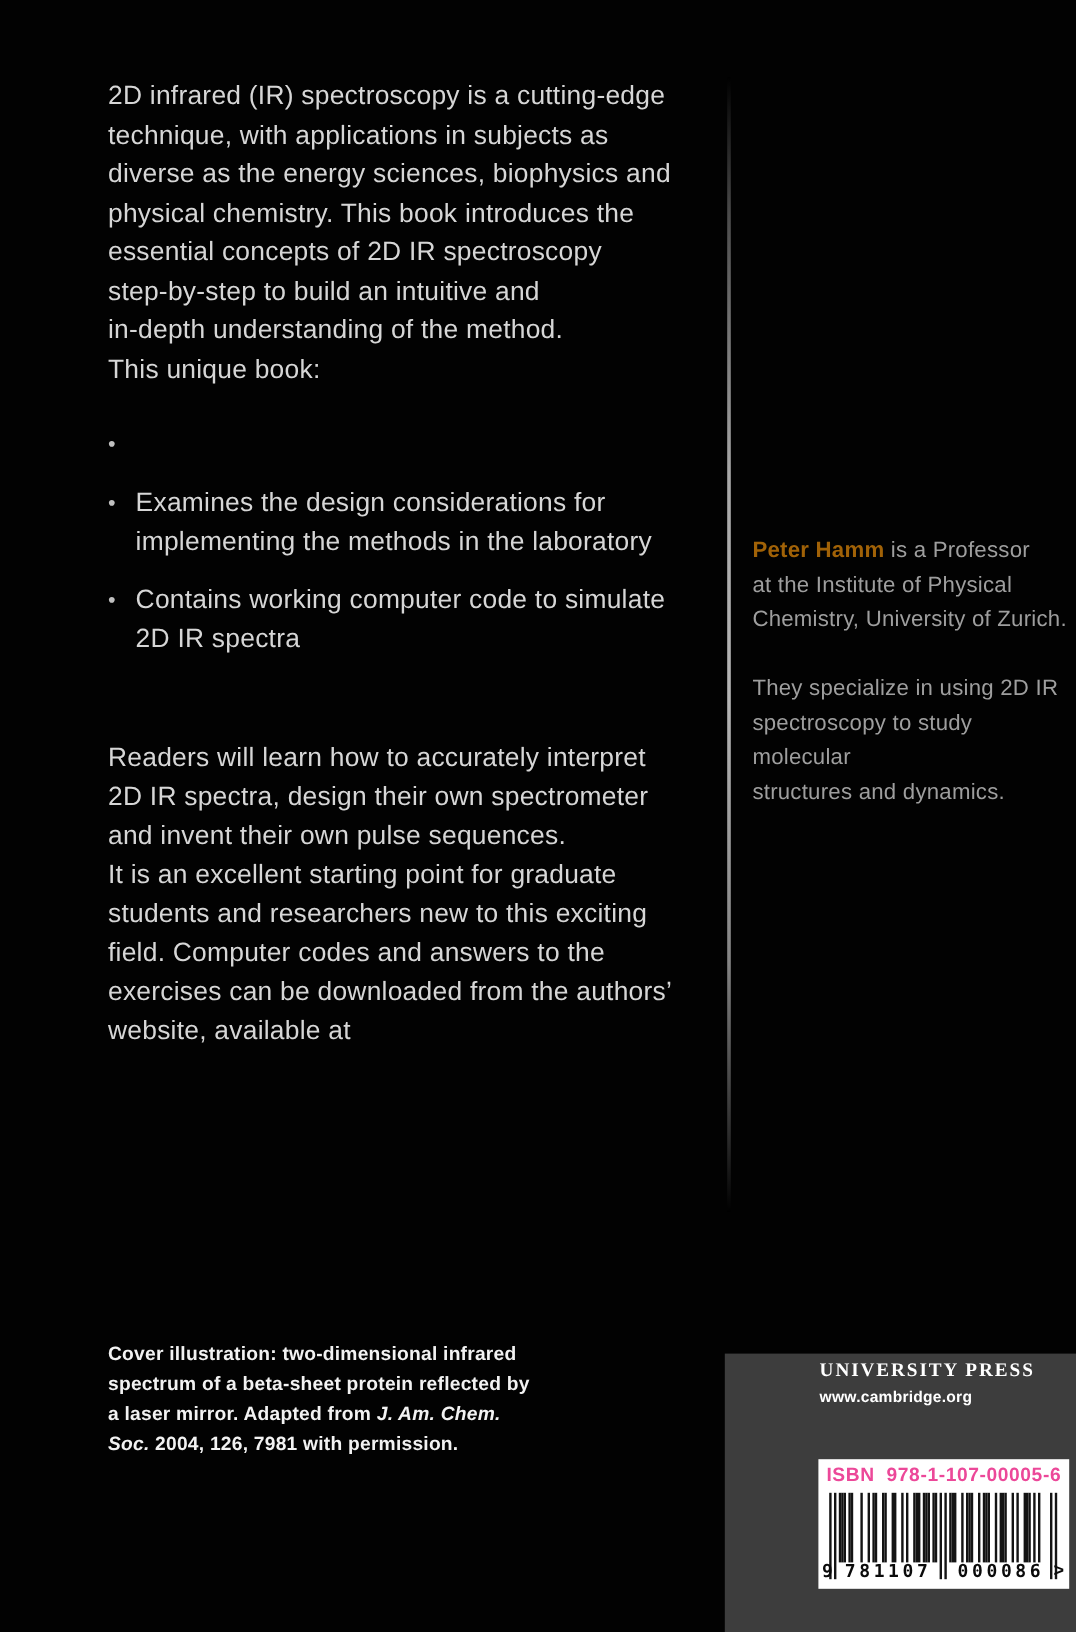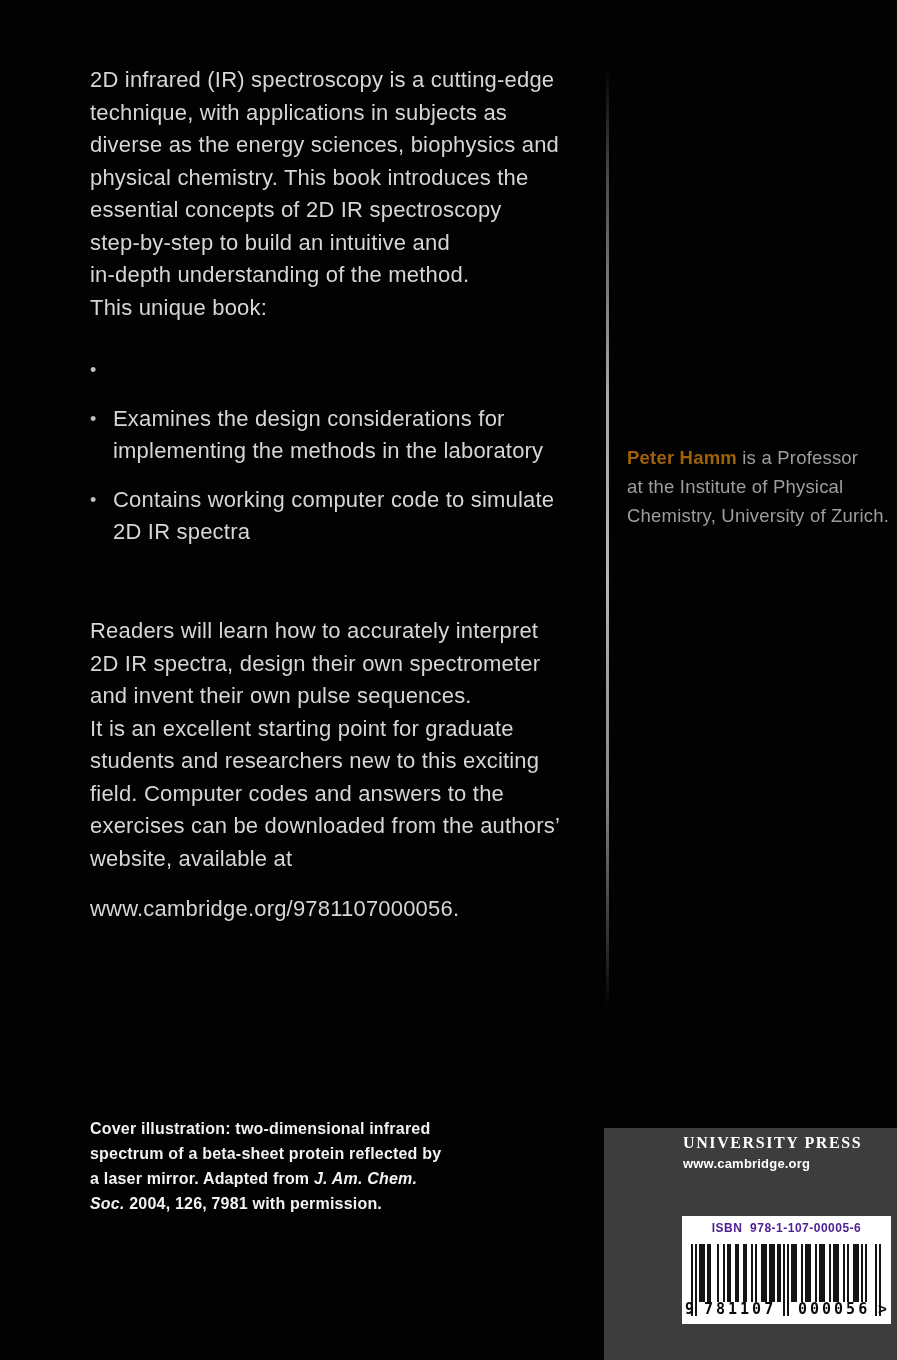--- a/index.html
+++ b/index.html
@@ -61,21 +61,21 @@
   .logo-web{
     font-size:13px;font-weight:bold;line-height:22px;letter-spacing:0.2px;
   }
   
   .barcode-box{
     position:absolute;left:78px;top:88px;width:209px;height:108px;
     background:#fff;
   }
   .isbn-label{
     position:absolute;left:0;top:5px;width:100%;
-    text-align:center;color:#4c1d95;font-weight:bold;font-size:12px;
+    text-align:center;color:#ec4899;font-weight:bold;font-size:16px;
     letter-spacing:0.5px;white-space:pre;
   }
   .bars{position:absolute;left:9px;top:28px;width:190px;height:72px;}
   .bars .bar{position:absolute;top:0;width:2px;background:#141414;}
   .bc-digit{
     position:absolute;color:#0a0a0a;
     font-family:"DejaVu Sans Mono", monospace;font-weight:bold;font-size:15px;
   }
   .bc-first{left:3px;top:84px;}
   .bc-g1{left:22px;top:84px;width:70px;text-align:center;letter-spacing:3px;}
@@ -114,28 +114,30 @@
 
   <div class="blurb p2 preline">Readers will learn how to accurately interpret
 2D IR spectra, design their own spectrometer
 and invent their own pulse sequences.
 It is an excellent starting point for graduate
 students and researchers new to this exciting
 field. Computer codes and answers to the
 exercises can be downloaded from the authors’
 website, available at</div>
 
-  <div class="blurb url">www.cambridge.org/9781107000056.</div>
 
   <div class="divider"></div>
 
   <div class="rightcol">
     <p class="preline"><span class="author-name">Peter Hamm</span><span> is a Professor
 at the Institute of Physical
 Chemistry, University of Zurich.</span></p>
+    <p class="preline">They specialize in using 2D IR
+spectroscopy to study molecular
+structures and dynamics.</p>
   </div>
 
   <div class="credit preline"><span>Cover illustration: two-dimensional infrared
 spectrum of a beta-sheet protein reflected by
 a laser mirror.  Adapted from </span><span class="it">J. Am. Chem.
 Soc.</span><span> 2004, </span><b>126</b><span>, 7981 with permission.</span></div>
 
   <div class="panel">
     <div class="logo">
       <div class="logo-up">UNIVERSITY PRESS</div>
@@ -191,18 +193,18 @@
           <div class="bar" style="left: 162px; height: 58px;"></div>
           <div class="bar" style="left: 164px; height: 58px;"></div>
           <div class="bar" style="left: 166px; height: 58px;"></div>
           <div class="bar" style="left: 170px; height: 58px;"></div>
           <div class="bar" style="left: 174px; height: 58px;"></div>
           <div class="bar" style="left: 184px; height: 72px;"></div>
           <div class="bar" style="left: 188px; height: 72px;"></div>
         </div>
       <div class="bc-digit bc-first">9</div>
       <div class="bc-digit bc-g1">781107</div>
-      <div class="bc-digit bc-g2">000056</div>
+      <div class="bc-digit bc-g2">000086</div>
       <div class="bc-digit bc-end">&gt;</div>
     </div>
   </div>
 
 </div>
 
 </body></html>

